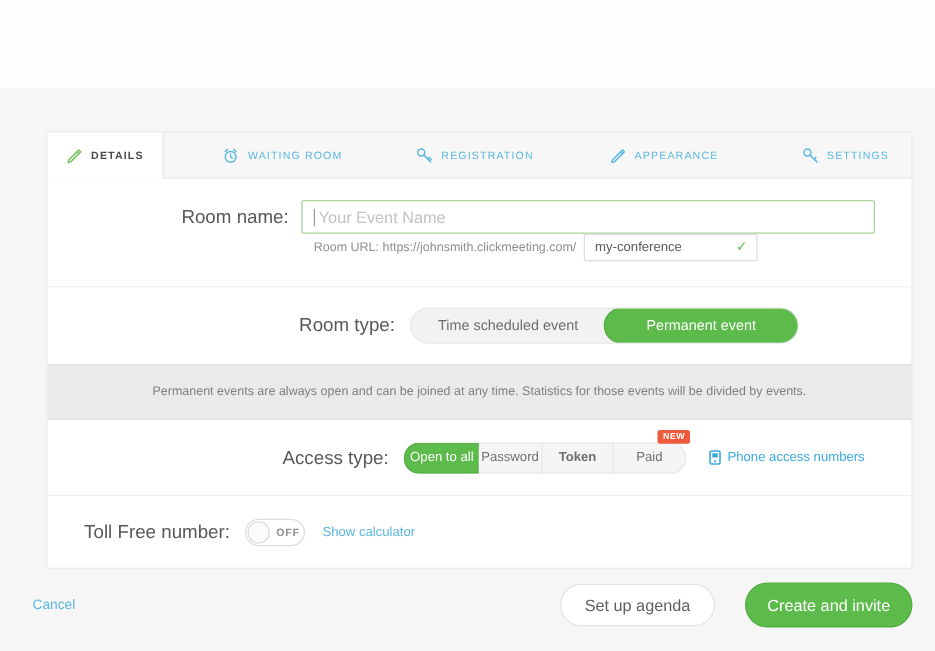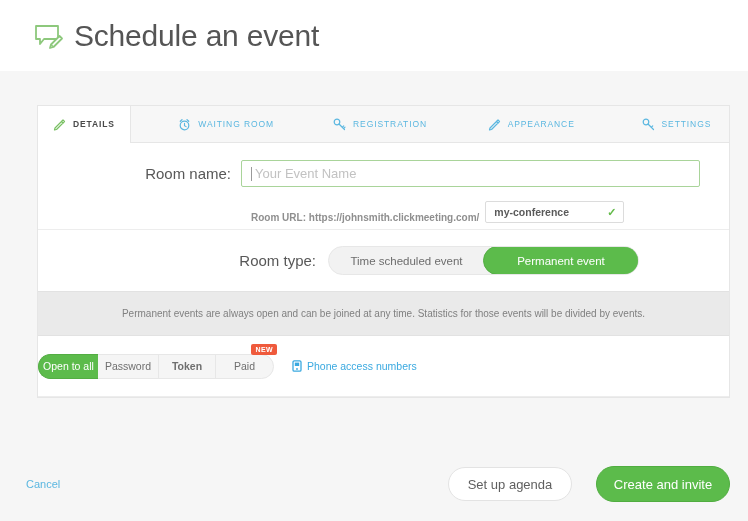--- a/index.html
+++ b/index.html
@@ -150,24 +150,22 @@
     background: #9a9a9a;
     margin-left: 9px;
   }
   .text-input .ph {
     font-size: 13px;
     color: #c2c2c2;
     margin-left: 3px;
   }
   .url-line {
     display: flex;
-    align-items: flex-end;
-    margin-top: 14px;
+    align-items: center;
     padding-left: 213px;
-    font-weight: bold;
   }
   .url-text {
     font-size: 10px;
     color: #8f8f8f;
     white-space: nowrap;
     margin-right: 6px;
   }
   .slug-field {
     width: 139px;
     height: 22px;
@@ -276,21 +274,21 @@
   .seg-access .seg:last-child { border-right: none; }
   .seg-access .seg.on {
     background: #5cbb4b;
     color: #ffffff;
     border-radius: 13px 0 0 13px;
     margin: -1px 0 -1px -1px;
     border: 1px solid #53ad43;
     border-right: none;
   }
   .seg-open { width: 60px; }
-  .seg-password { width: 61px; }
+  .seg-password { width: 51px; }
   .seg-token { width: 57px; font-weight: bold; }
   .seg-paid { width: 57px; border-radius: 0 13px 13px 0; }
   .new-badge {
     position: absolute;
     top: -11px;
     right: -4px;
     background: #ef5a3c;
     color: #ffffff;
     font-size: 7px;
     font-weight: 700;
@@ -401,30 +399,20 @@
     background: #5cbb4b;
     border: 1px solid #50ad40;
     color: #ffffff;
   }
 </style>
 </head>
 <body>
 
 <div id="page">
 
-  <div class="page-header">
-    <span class="header-icon">
-      <svg width="32" height="32" viewBox="0 0 32 32">
-        <path d="M3 6 H25 V19 H11 L7 24 V19 H3 Z" fill="none" stroke="#8dc87c" stroke-width="1.8" stroke-linejoin="round"></path>
-        <path d="M18 24.5 L26.5 16 L29 18.5 L20.5 27 L17 28 Z" fill="#ffffff" stroke="#8dc87c" stroke-width="1.8" stroke-linejoin="round"></path>
-        <path d="M18.2 24.8 L20.2 26.8" fill="none" stroke="#8dc87c" stroke-width="1.3"></path>
-      </svg>
-    </span>
-    <div class="page-title">Schedule an event</div>
-  </div>
 
   <div class="body-area">
     <div class="panel">
 
       <div class="tabbar">
 
         <div class="tab tab-details active">
           <span class="ticon">
             <svg width="13" height="13" viewBox="0 0 13 13">
               <path d="M2 10 L8.5 3.5 L10 5 L3.5 11.5 L1.5 12 Z" fill="none" stroke="#79c063" stroke-width="1.2" stroke-linejoin="round"></path>
@@ -500,20 +488,21 @@
           <div class="seg seg-scheduled">Time scheduled event</div>
           <div class="seg seg-permanent on">Permanent event</div>
         </div>
       </div>
 
       <div class="info-band">
         <div class="txt">Permanent events are always open and can be joined at any time. Statistics for those events will be divided by events.</div>
       </div>
 
       <div class="row row-access row-divider">
+        <div class="row-label">Access type:</div>
         <div class="seg-access">
           <div class="seg seg-open on">Open to all</div>
           <div class="seg seg-password">Password</div>
           <div class="seg seg-token">Token</div>
           <div class="seg seg-paid">
             <span>Paid</span>
             <span class="new-badge">NEW</span>
           </div>
         </div>
         <div class="phone-link">
@@ -521,20 +510,28 @@
             <svg width="10" height="12" viewBox="0 0 10 12">
               <rect x="1" y="0.8" width="8" height="10.4" rx="1.3" fill="none" stroke="#3aa9e0" stroke-width="1.3"></rect>
               <rect x="2.8" y="2.6" width="4.4" height="3.4" fill="#3aa9e0"></rect>
               <circle cx="5" cy="9" r="0.9" fill="#3aa9e0"></circle>
             </svg>
           </span>
           <span>Phone access numbers</span>
         </div>
       </div>
 
+      <div class="row row-toll">
+        <div class="row-label">Toll Free number:</div>
+        <div class="toggle">
+          <span class="knob"></span>
+          <span class="off-text">OFF</span>
+        </div>
+        <div class="calc-link">Show calculator</div>
+      </div>
 
     </div>
   </div>
 
   <div class="footer">
     <div class="cancel-link">Cancel</div>
     <div class="btn btn-agenda">Set up agenda</div>
     <div class="btn btn-create">Create and invite</div>
   </div>
 

